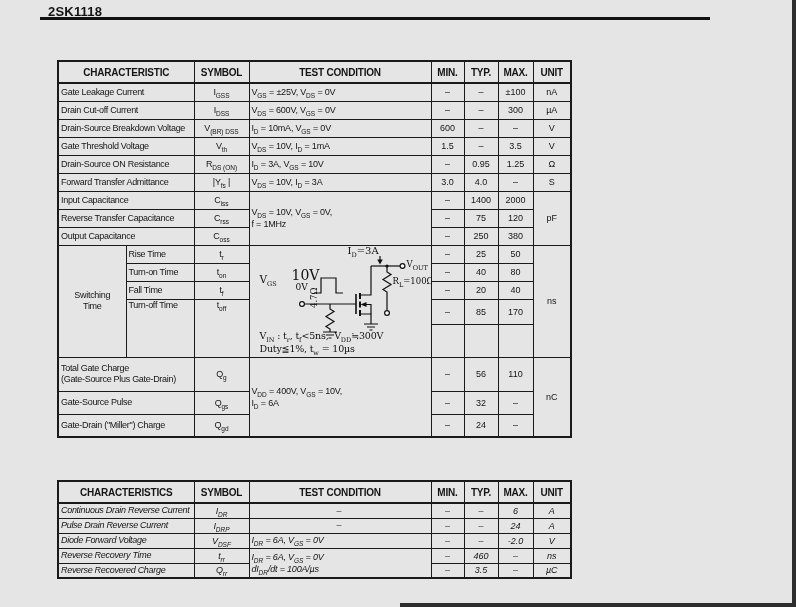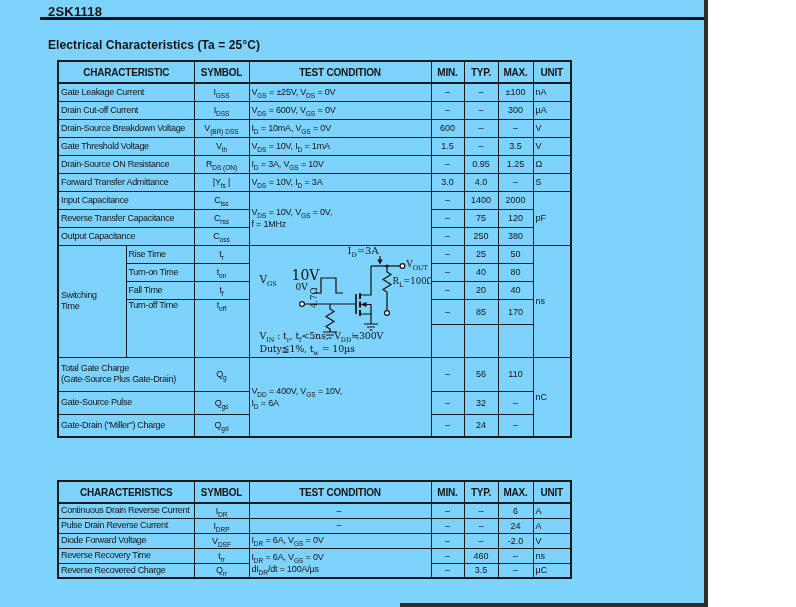--- a/index.html
+++ b/index.html
@@ -1,39 +1,39 @@
 <!DOCTYPE html>
 <html><head>
 <meta charset="utf-8">
 <style>
   html,body{margin:0;padding:0;background:#fff;}
-  .page{position:relative;width:708px;height:607px;background:#7dd3fc;overflow:hidden;
+  .page{position:relative;width:796px;height:607px;background:#e5e5e5;overflow:hidden;
         font-family:"Liberation Sans",sans-serif;color:#141414;}
   .part-number{position:absolute;left:48px;top:4px;font-size:13px;font-weight:bold;letter-spacing:.2px;}
   .top-rule{position:absolute;left:40px;top:17px;width:670px;height:3px;background:#111;}
   .edge-right{position:absolute;right:0;top:0;width:4px;height:607px;background:#2e2e2e;}
   .edge-bottom{position:absolute;left:400px;bottom:0;width:396px;height:4px;background:#2e2e2e;}
   .section-title{position:absolute;left:48px;font-size:12px;font-weight:bold;letter-spacing:.1px;}
   .t1-title{top:38px;} .t2-title{top:457px;}
   table.spec{position:absolute;left:57px;border-collapse:collapse;table-layout:fixed;width:513px;
              border:2px solid #1a1a1a;}
   table.t1{top:60px;} table.t2{top:480px;}
   table.spec th{border:1px solid #1a1a1a;border-bottom:2px solid #1a1a1a;font-size:10px;
                 font-weight:bold;text-align:center;padding:0;letter-spacing:-.2px;}
   table.spec td{border:1px solid #1a1a1a;font-size:9px;padding:0 2px;overflow:hidden;}
   td.name{text-align:left;padding-left:4px;white-space:pre;letter-spacing:-.3px;line-height:1.2;}
   td.sym{text-align:center;letter-spacing:-.2px;}
   td.cond{text-align:left;padding-left:7px;white-space:pre;letter-spacing:-.2px;line-height:1.35;}
   td.cond.center{text-align:center;padding-left:0;}
-  td.val{text-align:center;} td.unit{margin-left:27px;}
-  td.grp{vertical-align:middle;}
+  td.val{text-align:center;} td.unit{text-align:center;margin-left:27px;}
+  td.grp{vertical-align:middle;text-align:center;}
   td.vtop{vertical-align:top;padding-top:4px;}
   sub{font-size:6.5px;line-height:0;letter-spacing:0;}
   tr.h22{height:22px;} tr.h18{height:18px;} tr.h20{height:20px;} tr.h33{height:33px;}
-  tr.h34{height:34px;} tr.h23{height:23px;} tr.h15{height:15px;}
+  tr.h34{height:34px;} tr.h23{height:23px;} tr.h15{height:15px;font-style:italic;}
   td.circuit{position:relative;padding:0;vertical-align:top;}
   .circ-wrap{position:relative;width:182px;height:111px;font-family:"DejaVu Serif","DejaVu Sans",serif;}
   .circ-wrap svg{position:absolute;left:0;top:0;}
   .clabel{position:absolute;white-space:nowrap;color:#101010;}
   .lbl-vgs{left:8px;top:27px;font-size:10.5px;}
   .lbl-high{left:40px;top:21px;font-size:14px;}
   .lbl-low{left:44px;top:36px;font-size:9px;}
   .lbl-id{left:96px;top:-1px;font-size:10px;}
   .lbl-vout{left:155px;top:13px;font-size:8.5px;}
   .lbl-rl{left:141px;top:30px;font-size:8.5px;}
@@ -43,21 +43,20 @@
 </style>
 </head>
 <body>
 
 <div class="page">
   <div class="part-number">2SK1118</div>
   <div class="top-rule"></div>
   <div class="edge-right"></div>
   <div class="edge-bottom"></div>
 
-  <div class="section-title t1-title">Electrical Characteristics (Ta = 25°C)</div>
 
   <table class="spec t1">
     <colgroup>
       <col style="width:68px">
         <col style="width:68px">
         <col style="width:55px">
         <col style="width:182px">
       <col style="width:33px">
         <col style="width:34px">
         <col style="width:35px">

